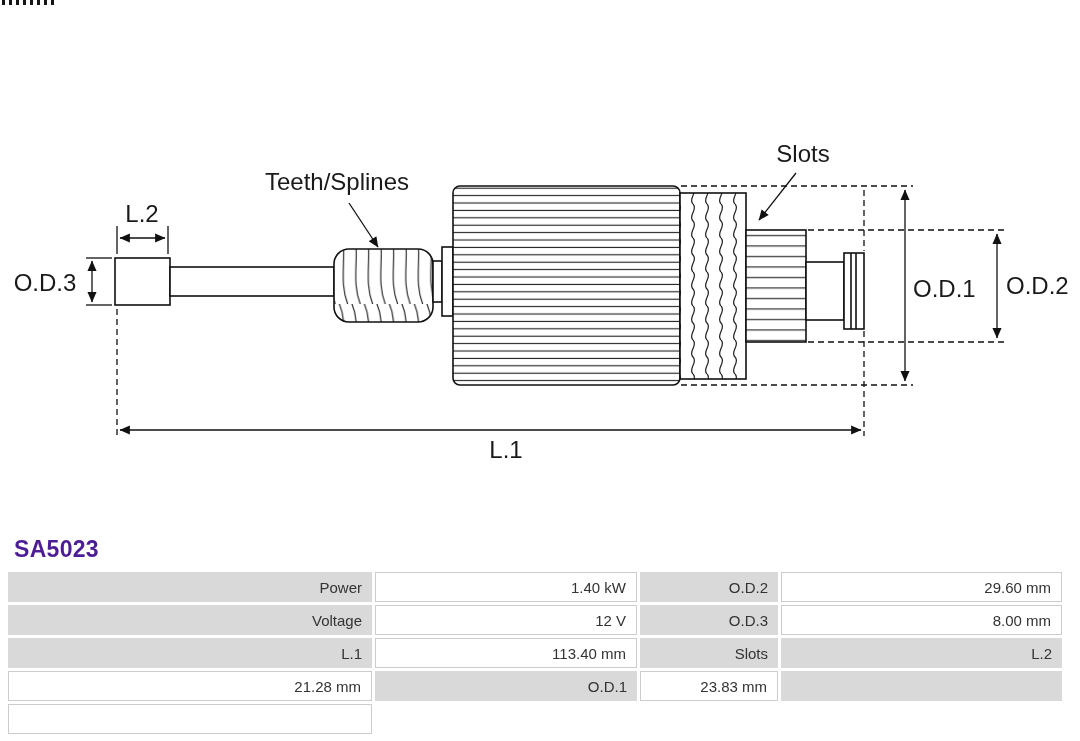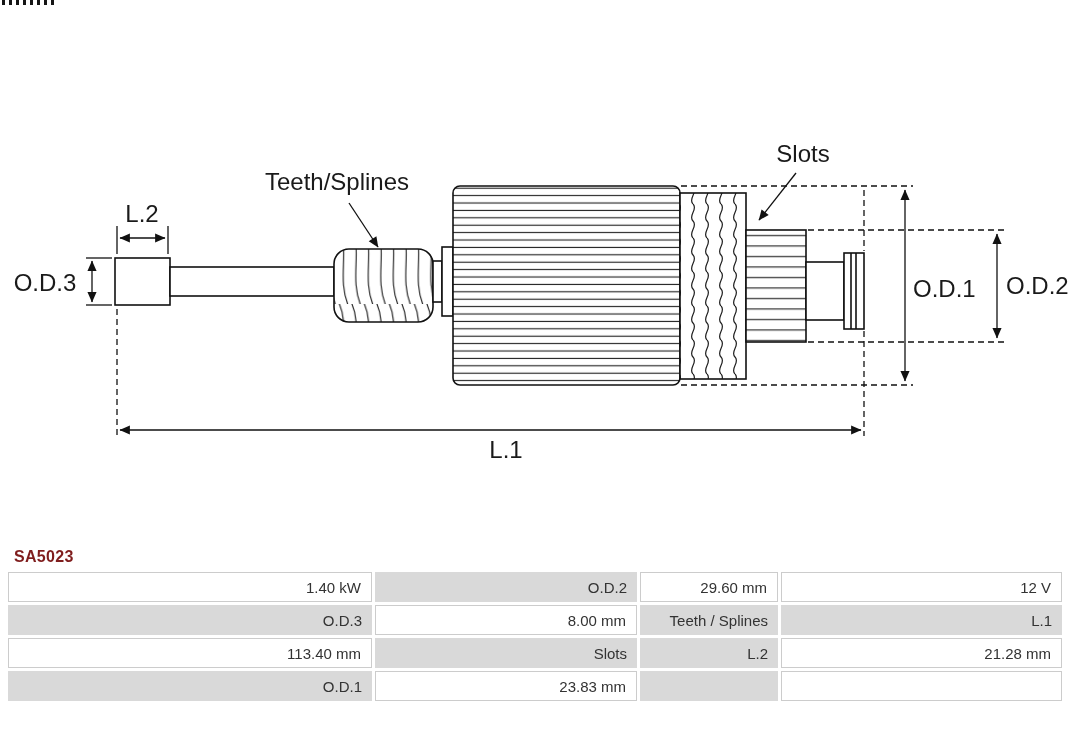--- a/index.html
+++ b/index.html
@@ -8,22 +8,22 @@
     position:relative; width:1080px; height:741px; background:#fff;
     font-family:"Liberation Sans", sans-serif; overflow:hidden;
   }
   .corner-mark {
     position:absolute; top:0; left:2px; width:54px; height:5px;
     background:repeating-linear-gradient(90deg,#151515 0 3px, transparent 3px 7px);
   }
   .diagram { position:absolute; top:0; left:0; }
   .dim-text { font-size:24px; fill:#1a1a1a; }
   .part-number {
-    position:absolute; left:14px; top:548px;
-    font-size:16px; font-weight:700; letter-spacing:.3px; color:#7f1d1d;
+    position:absolute; left:14px; top:536px;
+    font-size:23px; font-weight:700; letter-spacing:.3px; color:#4c1d95;
   }
   .spec-table {
     position:absolute; left:8px; top:572px;
     display:grid; grid-template-columns:364px 262px 138px 281px;
     grid-auto-rows:30px; gap:3px;
     font-size:15px; color:#333;
   }
   .cell {
     display:flex; align-items:center; justify-content:flex-end;
     padding-right:10px; white-space:nowrap;
@@ -111,29 +111,30 @@
       <text x="913" y="297">O.D.1</text>
       <text x="1006" y="294">O.D.2</text>
       <text x="506" y="458" text-anchor="middle">L.1</text>
     </g>
   </svg>
 
   <div class="part-number">SA5023</div>
 
   <div class="spec-table">
 
+    <div class="cell label">Power</div>
     <div class="cell value">1.40 kW</div>
     <div class="cell label">O.D.2</div>
     <div class="cell value">29.60 mm</div>
 
+    <div class="cell label">Voltage</div>
     <div class="cell value">12 V</div>
     <div class="cell label">O.D.3</div>
     <div class="cell value">8.00 mm</div>
 
-    <div class="cell label">Teeth / Splines</div>
     <div class="cell label">L.1</div>
     <div class="cell value">113.40 mm</div>
 
     <div class="cell label">Slots</div>
     <div class="cell label">L.2</div>
     <div class="cell value">21.28 mm</div>
 
     <div class="cell label">O.D.1</div>
     <div class="cell value">23.83 mm</div>
     <div class="cell label"></div>

